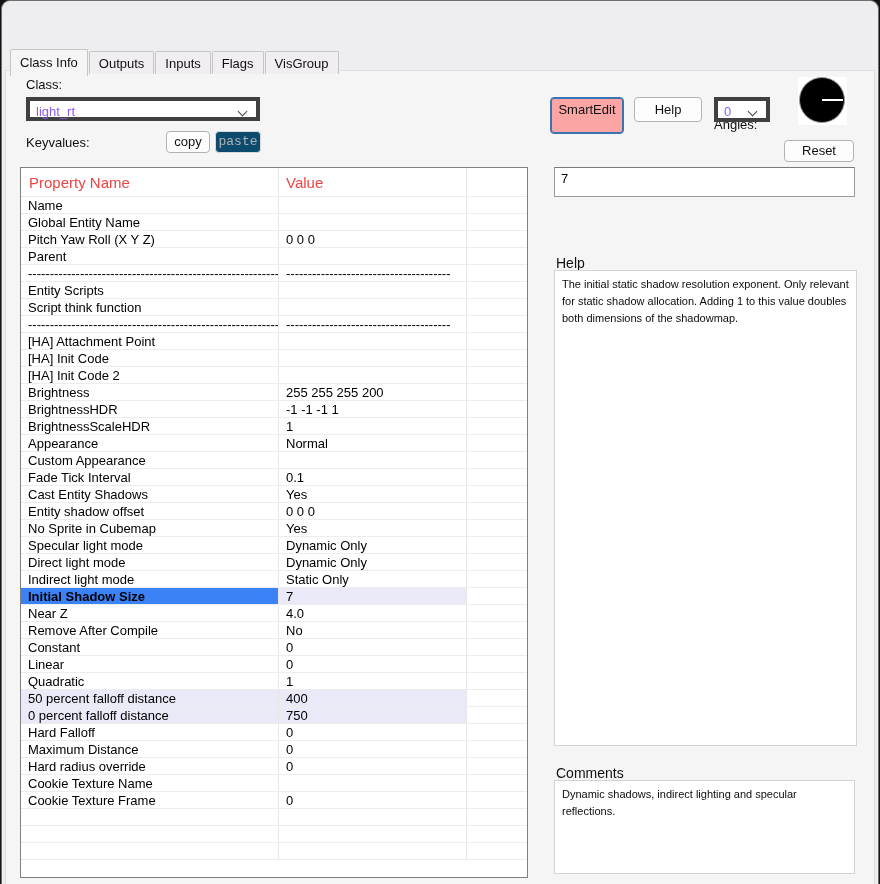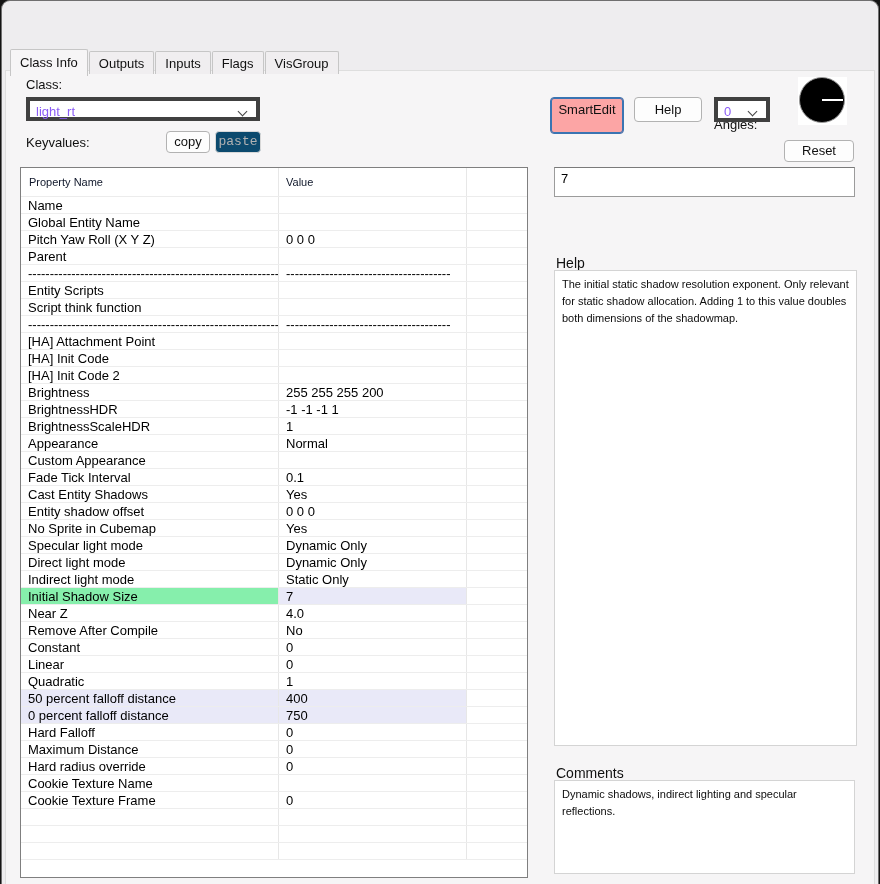--- a/index.html
+++ b/index.html
@@ -40,21 +40,21 @@
   .angle-line { position:absolute; left:22px; top:21px; width:21px; height:2px; background:#fff; }
   
   .value-input { position:absolute; left:552px; top:166px; width:301px; height:30px;
                  background:#fff; border:1px solid #9b9b9b; border-top-color:#7a7a7a;
                  font-size:13px; color:#000; padding:3px 6px;
                  font-family:"Liberation Sans", sans-serif; }
   
   .ptable { position:absolute; left:18px; top:166px; width:508px; height:711px;
             background:#fff; border:1px solid #7f7f7f; overflow:hidden; }
   .thead { display:flex; height:29px; border-bottom:1px solid #ececec; }
-  .thead .c1, .thead .c2 { display:flex; align-items:center; font-size:11px; color:#0f172a; }
+  .thead .c1, .thead .c2 { display:flex; align-items:center; font-size:15px; color:#ef4444; }
   .c1 { width:258px; border-right:1px solid #e7e7e7; padding-left:7px;
         white-space:nowrap; overflow:hidden; }
   .c2 { width:188px; border-right:1px solid #e7e7e7; padding-left:7px;
         white-space:nowrap; overflow:hidden; }
   .c3 { flex:1; }
   .trow { display:flex; height:17px; border-bottom:1px solid #ededed;
           font-size:13px; color:#000; }
   .trow .c1, .trow .c2 { display:flex; align-items:center; }
   
   .textbox { position:absolute; background:#fff; border:1px solid #d4d4d4;
@@ -212,21 +212,21 @@
           <div class="c1">Direct light mode</div>
           <div class="c2">Dynamic Only</div>
           <div class="c3"></div>
         </div>
         <div class="trow">
           <div class="c1">Indirect light mode</div>
           <div class="c2">Static Only</div>
           <div class="c3"></div>
         </div>
         <div class="trow">
-          <div class="c1" style="background: #86efac;">Initial Shadow Size</div>
+          <div class="c1" style="background: #3b82f6; font-weight: bold;">Initial Shadow Size</div>
           <div class="c2" style="background: rgb(233, 233, 248);">7</div>
           <div class="c3"></div>
         </div>
         <div class="trow">
           <div class="c1">Near Z</div>
           <div class="c2">4.0</div>
           <div class="c3"></div>
         </div>
         <div class="trow">
           <div class="c1">Remove After Compile</div>

